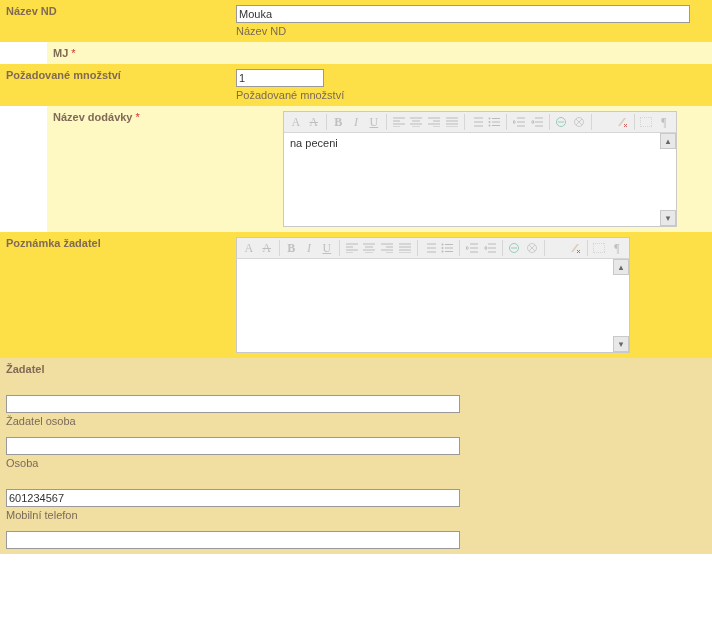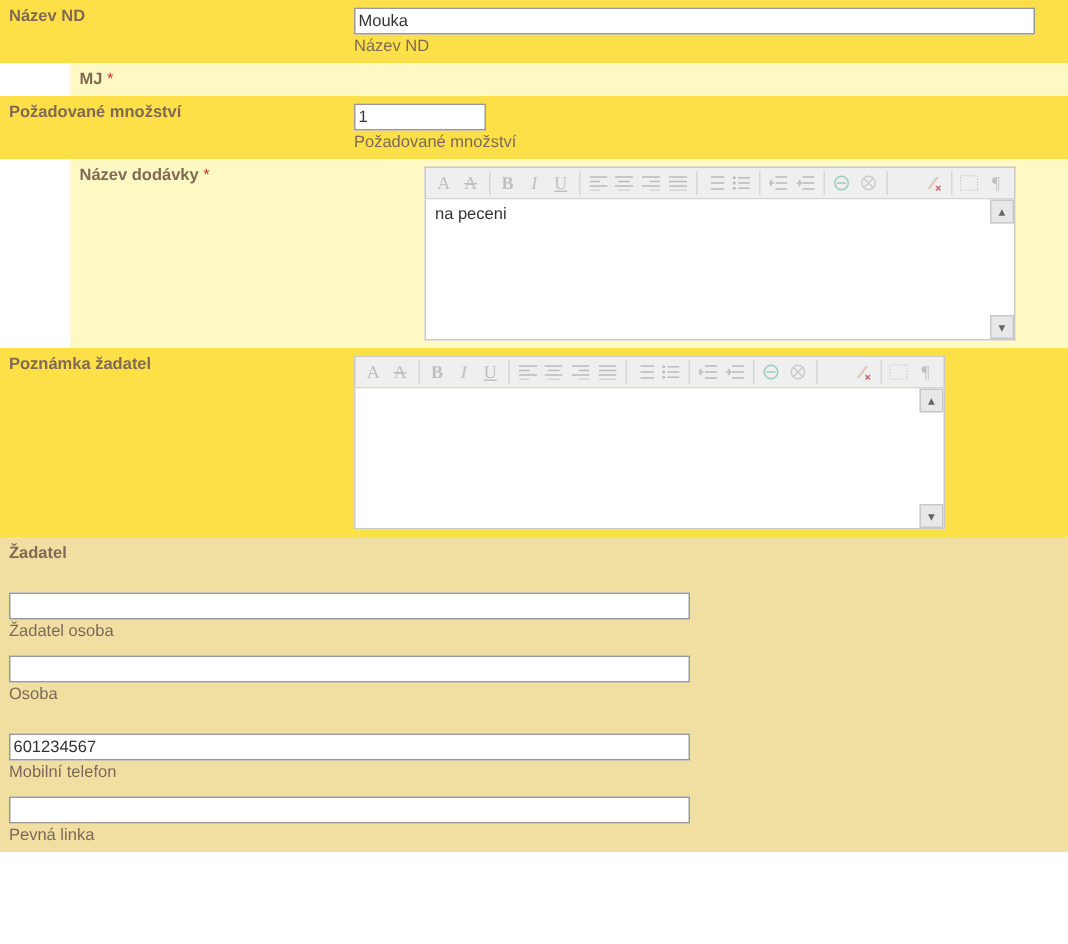--- a/index.html
+++ b/index.html
@@ -303,15 +303,14 @@
     <div class="help">Osoba</div>
     <div style="height:10px"></div>
 
     <div style="height:10px"></div>
 
     <input type="text" class="inp-wide" value="601234567" style="">
     <div class="help">Mobilní telefon</div>
     <div style="height:10px"></div>
 
     <input type="text" class="inp-wide" value="" style="">
-    <div class="help">Pevná linka</div>
   </div>
 </div>
 
 </body></html>

